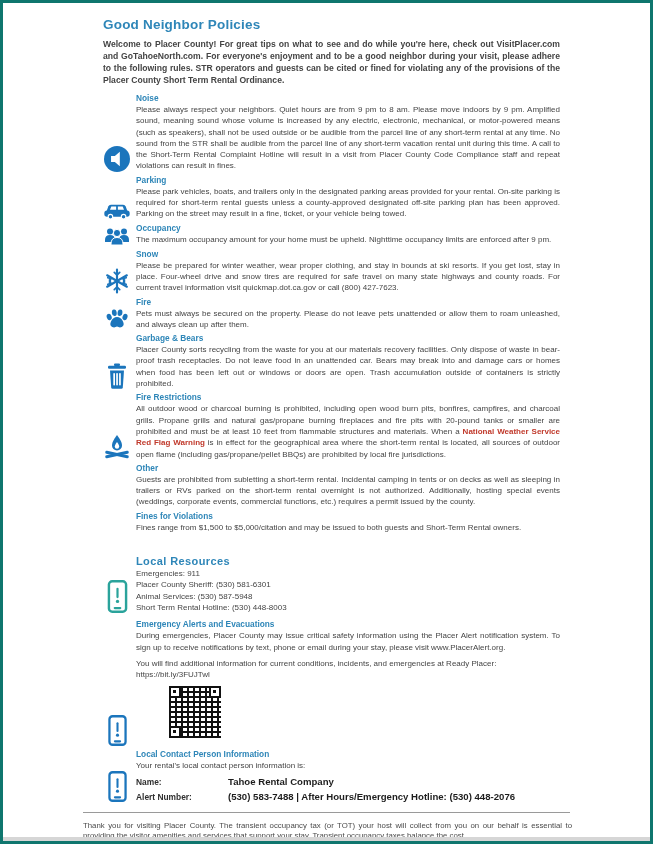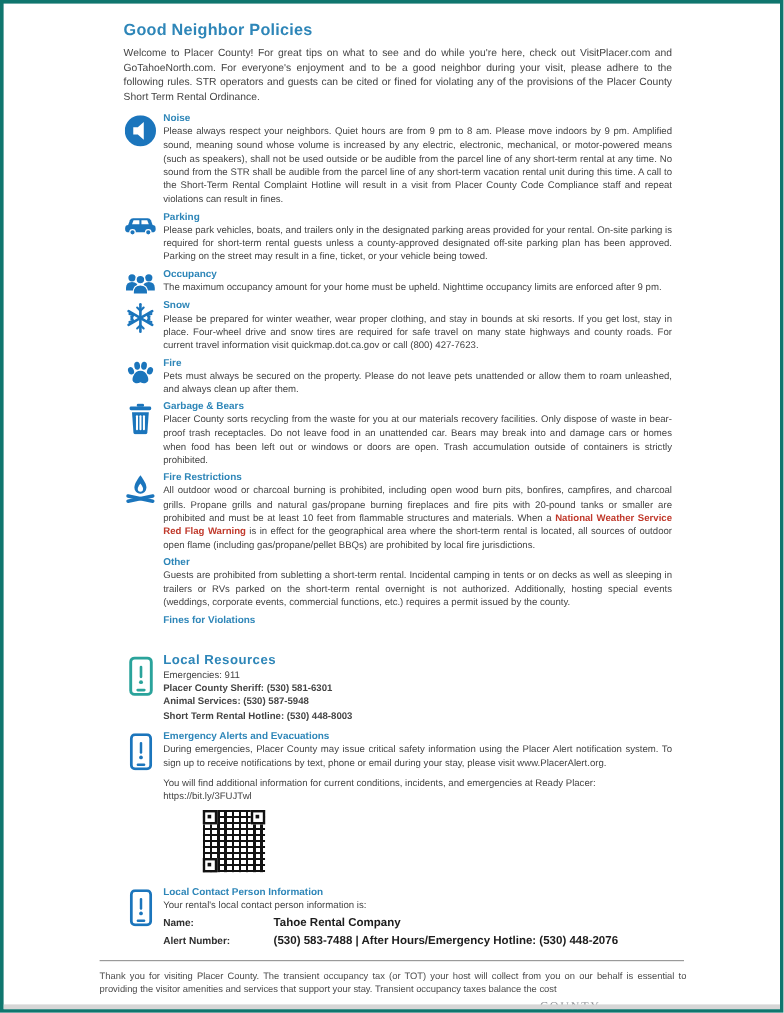--- a/index.html
+++ b/index.html
@@ -22,32 +22,32 @@
     overflow:hidden;
   }
   .page::after{content:"";position:absolute;left:0;right:0;bottom:0;height:4px;background:#d6d6d6;}
   .content{padding:14px 90px 0 95px;}
   h1.title{
     font-size:13.5px;font-weight:bold;color:var(--heading-blue);
     margin-left:5px;margin-bottom:6px;letter-spacing:.2px;
   }
   p.intro{
     font-size:8.6px;line-height:12px;text-align:justify;
-    margin-left:5px;margin-bottom:7px;color:#444;
-  }
-  .sec{display:flex;margin-bottom:3px;}
+    margin-left:5px;margin-bottom:7px;color:#444;font-weight:bold;
+  }
+  .sec{display:flex;margin-bottom:3px;align-items:flex-end;}
   .ic{flex:0 0 38px;display:flex;justify-content:center;align-items:flex-start;padding-top:3px;}
   .sc{flex:1;min-width:0;}
   .sec h3{font-size:8.3px;font-weight:bold;color:var(--heading-blue);margin-bottom:1px;}
   .sec p{font-size:8px;line-height:11.3px;text-align:justify;color:#454545;}
   .red{color:var(--warning-red);font-weight:bold;}
   
   .res-title{font-size:11px !important;letter-spacing:.4px;}
   .res-big{font-size:10px;line-height:15px;color:#3b3b3b;text-align:left !important;}
-  .res-line{font-size:8px;line-height:12.5px;text-align:left !important;font-weight:bold;}
+  .res-line{font-size:8px;line-height:12.5px;text-align:left !important;}
   .p-gap{margin-top:5px;}
   
   .qr{
     width:52px;height:52px;margin:6px 0 8px 33px;position:relative;
     background:
       repeating-linear-gradient(0deg,#111 0 2px,transparent 2px 5px),
       repeating-linear-gradient(90deg,#111 0 2px,#fff 2px 6px);
     outline:4px solid #fff;
   }
   .qr .f{position:absolute;width:12px;height:12px;background:#fff;border:2.5px solid #111;}
@@ -204,20 +204,21 @@
       <div class="sc">
         <h3>Other</h3>
         <p>Guests are prohibited from subletting a short-term rental. Incidental camping in tents or on decks as well as sleeping in trailers or RVs parked on the short-term rental overnight is not authorized. Additionally, hosting special events (weddings, corporate events, commercial functions, etc.) requires a permit issued by the county.</p>
       </div>
     </div>
 
     <div class="sec">
       <div class="ic"></div>
       <div class="sc">
         <h3>Fines for Violations</h3>
+        <p>Fines range from $1,500 to $5,000/citation and may be issued to both guests and Short-Term Rental owners.</p>
       </div>
     </div>
 
     <div class="sec" style="margin-top:22px">
       <div class="ic">
         <svg width="23" height="33" viewBox="0 0 20 30">
             <rect x="2.2" y="1.2" width="15.6" height="27.6" rx="3" fill="none" stroke="#2AA39B" stroke-width="2.2"></rect>
             <rect x="9" y="7" width="2" height="9.5" rx="1" fill="#2AA39B"></rect>
             <circle cx="10" cy="19.5" r="1.5" fill="#2AA39B"></circle>
             <rect x="6.5" y="24.5" width="7" height="2" rx="1" fill="#2AA39B"></rect>

